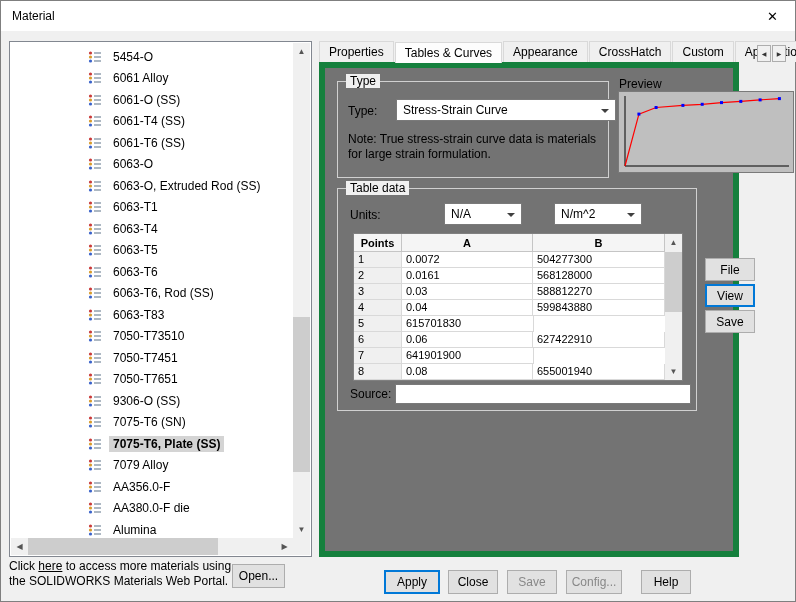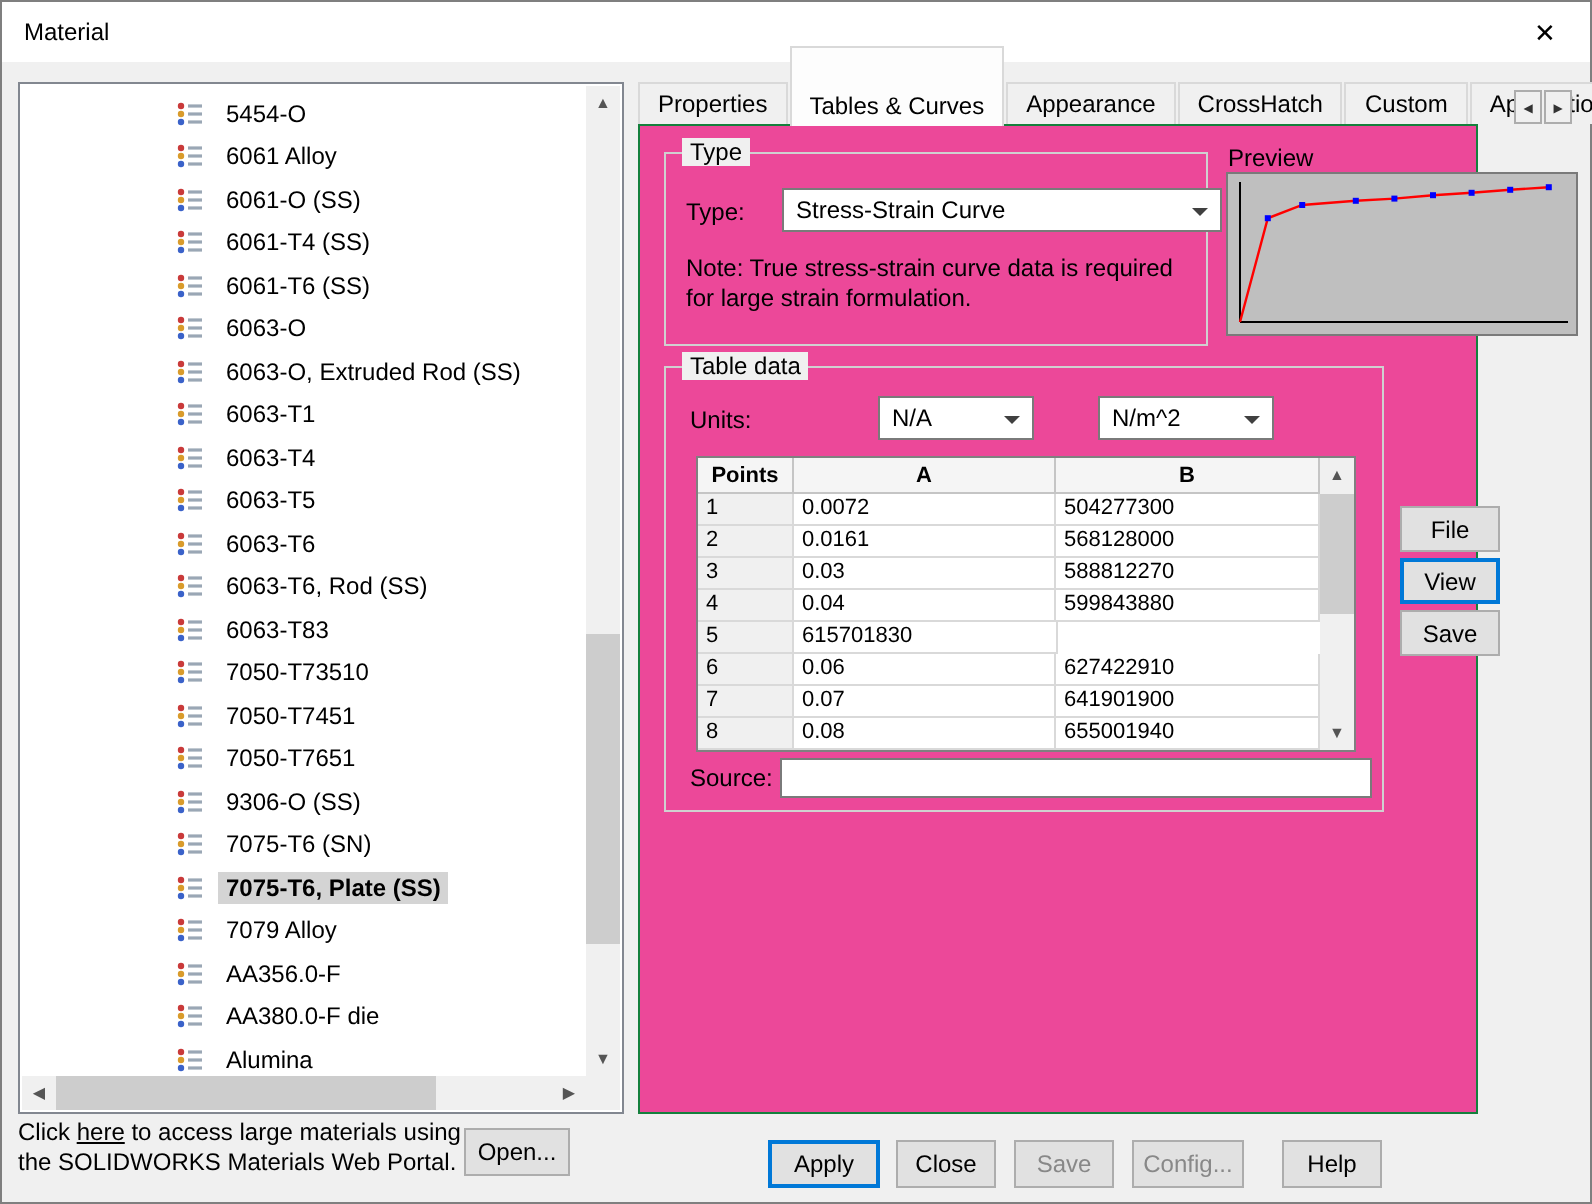--- a/index.html
+++ b/index.html
@@ -31,25 +31,25 @@
   .hsb { position: absolute; left: 1px; bottom: 1px; right: 18px; height: 17px; background: #f0f0f0; }
   .hsb .sb-arrow { position: absolute; top: 0; }
   .hsb .sb-arrow.left { left: 0; }
   .hsb .sb-arrow.right { right: 0; }
   .hsb .sb-thumb { top: 0; height: 17px; left: 17px; width: 190px; }
   .sb-corner { position: absolute; right: 1px; bottom: 1px; width: 17px; height: 17px; background: #f0f0f0; }
 
   
   .tab-strip { position: absolute; left: 318px; top: 40px; height: 21px; display: flex; align-items: flex-end; z-index: 2; }
   .tab { padding: 3px 9px; background: #f0f0f0; border: 1px solid #d9d9d9; border-bottom: none; margin-right: 1px; white-space: nowrap; }
-  .tab.active { background: #fdfdfd; padding-top: 22px; margin-bottom: -1px; position: relative; z-index: 3; }
+  .tab.active { background: #fdfdfd; padding-top: 3px; margin-bottom: -1px; position: relative; z-index: 3; }
   .tab-scrollers { position: absolute; right: 9px; top: 44px; display: flex; z-index: 4; }
   .tab-scroll-btn { width: 14px; height: 17px; border: 1px solid #adadad; background: #f0f0f0; font-size: 6px; display: flex; align-items: center; justify-content: center; margin-left: 1px; color: #333; }
 
-  .tab-panel { position: absolute; left: 318px; top: 61px; width: 420px; height: 495px; border: 1px solid #15803d; background: #ec4899; }
+  .tab-panel { position: absolute; left: 318px; top: 61px; width: 420px; height: 495px; border: 6px solid #15803d; background: #737373; }
 
   
   .groupbox { position: absolute; border: 1px solid #d0d0d0; }
   .groupbox .legend { position: absolute; top: -8px; left: 8px; background: #f0f0f0; padding: 0 4px; }
   .type-group { left: 12px; top: 13px; width: 272px; height: 97px; }
   .tabledata-group { left: 12px; top: 120px; width: 360px; height: 223px; }
 
   .lbl { position: absolute; white-space: nowrap; }
 
   
@@ -448,21 +448,21 @@
 
   <div class="tab-panel">
 
     <div class="groupbox type-group">
       <span class="legend">Type</span>
       <span class="lbl" style="left:10px; top:22px;">Type:</span>
       <div class="combo" style="left:42px; top:17px; width:220px;">
         <span>Stress-Strain Curve</span>
         <span class="combo-arrow"></span>
       </div>
-      <div class="note-text">Note: True stress-strain curve data is required for large strain formulation.</div>
+      <div class="note-text">Note: True stress-strain curve data is materials for large strain formulation.</div>
     </div>
 
     <span class="preview-label">Preview</span>
     <div class="preview-box">
       <svg width="174" height="80" viewBox="0 0 174 80">
           <line x1="6" y1="4" x2="6" y2="74" stroke="#000" stroke-width="1"></line>
           <line x1="6" y1="74" x2="170" y2="74" stroke="#000" stroke-width="1"></line>
           <polyline points="6,74 19.9,22.1 37.1,15.5 63.9,13.4 83.2,12.3 102.5,10.6 121.8,9.4 141.1,7.9 160.4,6.6" fill="none" stroke="#ff0000" stroke-width="1.2"></polyline>
           <rect x="18.4" y="20.6" width="3" height="3" fill="#0000ff"></rect>
           <rect x="35.6" y="14.0" width="3" height="3" fill="#0000ff"></rect>
@@ -519,21 +519,20 @@
     <div class="tcell c-points">5</div>
     <div class="tcell c-b">615701830</div>
   </div>
               <div class="trow">
     <div class="tcell c-points">6</div>
     <div class="tcell c-a">0.06</div>
     <div class="tcell c-b">627422910</div>
   </div>
               <div class="trow">
     <div class="tcell c-points">7</div>
-    <div class="tcell c-a">0.07</div>
     <div class="tcell c-b">641901900</div>
   </div>
               <div class="trow">
     <div class="tcell c-points">8</div>
     <div class="tcell c-a">0.08</div>
     <div class="tcell c-b">655001940</div>
   </div>
             </div>
         </div>
         <div class="vsb tbl-vsb">
@@ -546,21 +545,21 @@
       <span class="lbl" style="left:12px; top:198px;">Source:</span>
       <input class="source-input" type="text" value="" style="">
     </div>
 
     <div class="btn file-btn">File</div>
     <div class="btn view-btn focused">View</div>
     <div class="btn savebtn-s">Save</div>
   </div>
 
   <div class="footer-text">
-    <span>Click </span><span class="weblink">here</span><span> to access large materials using</span><br>
+    <span>Click </span><span class="weblink">here</span><span> to access more materials using</span><br>
     <span>the SOLIDWORKS Materials Web Portal.</span>
   </div>
   <div class="btn open-btn">Open...</div>
 
   <div class="btn apply-btn focused">Apply</div>
   <div class="btn close-btn2">Close</div>
   <div class="btn save-btn2 disabled">Save</div>
   <div class="btn config-btn disabled">Config...</div>
   <div class="btn help-btn">Help</div>
 

